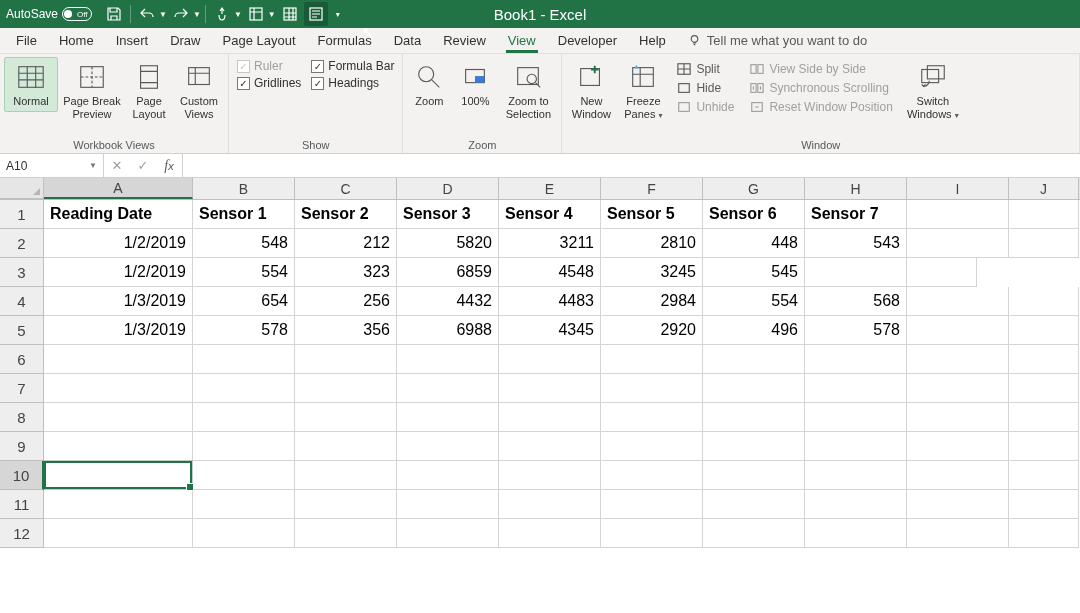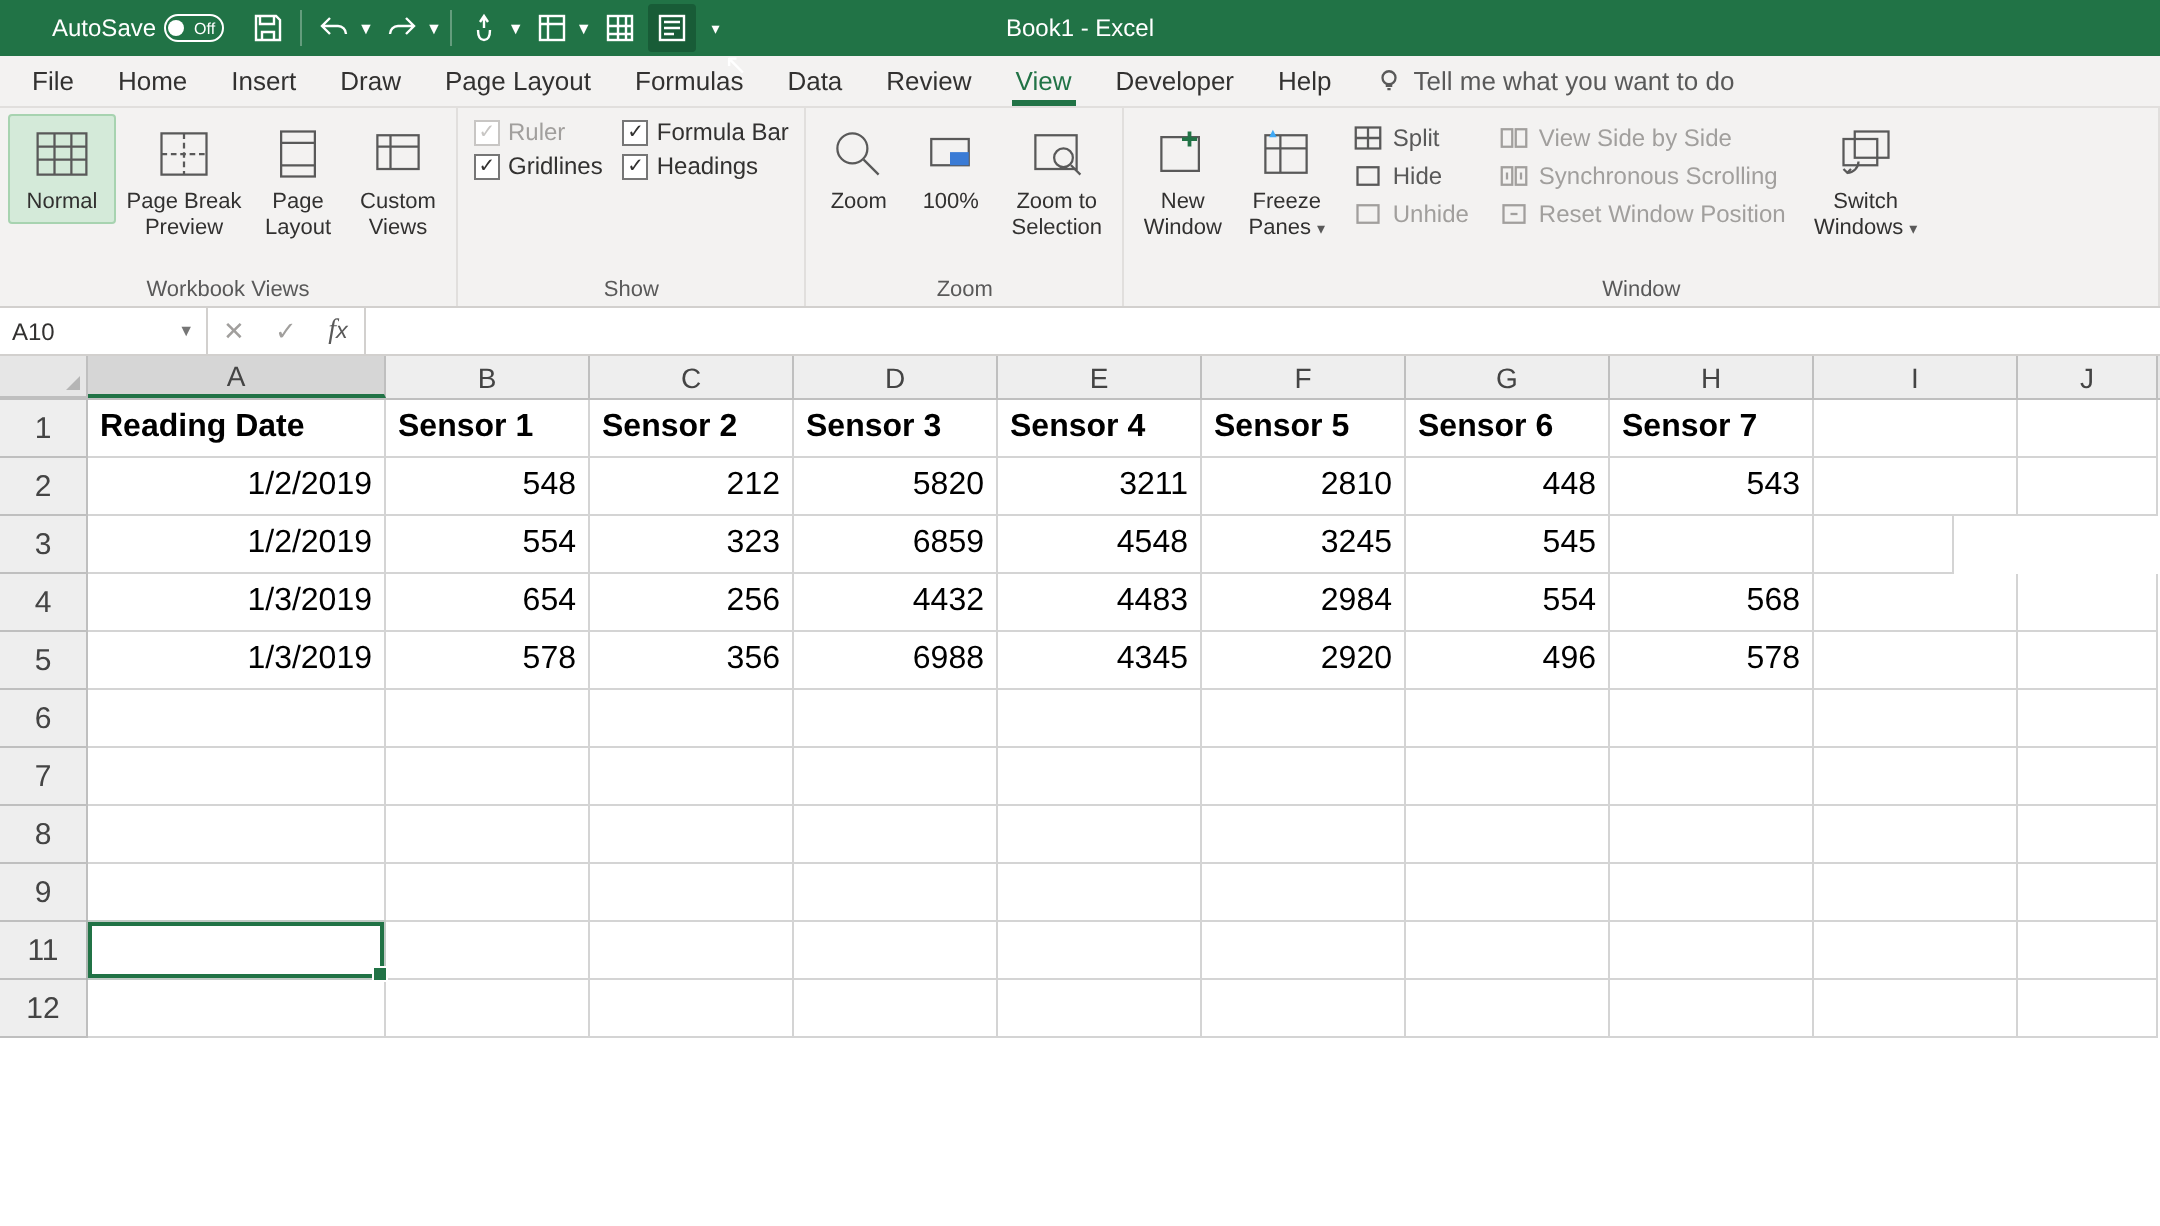--- a/index.html
+++ b/index.html
@@ -1,29 +1,29 @@
 <!DOCTYPE html>
 <html><head>
 <meta charset="utf-8">
 <style>
 * { box-sizing: border-box; margin: 0; padding: 0; font-family: "Segoe UI", Arial, sans-serif; }
 body { background: #fff; width: 1080px; height: 613px; overflow: hidden; font-size: 12px; color: #323130; }
 
 
 .titlebar { background: #217346; height: 28px; display: flex; align-items: center; color: #fff; padding: 0 6px; position: relative; }
-.titlebar .qat { display: flex; align-items: center; gap: 2px; margin-left: 20px; }
+.titlebar .qat { display: flex; align-items: center; gap: 2px; }
 .titlebar .autosave { display: flex; align-items: center; gap: 4px; font-size: 12px; margin-right: 8px; }
 .toggle { width: 30px; height: 14px; border: 1px solid #fff; border-radius: 8px; display: flex; align-items: center; justify-content: flex-start; padding: 0 2px; font-size: 8px; position: relative; }
 .toggle::before { content:""; width: 8px; height: 8px; border-radius: 50%; background:#fff; position:absolute; left:1px;}
 .toggle span { margin-left: 12px; }
 .qat-btn { width: 24px; height: 24px; display: flex; align-items: center; justify-content: center; color:#fff; border-radius: 2px; }
 .qat-btn svg { width: 16px; height: 16px; stroke: #fff; fill: none; stroke-width: 1.2; }
 .qat-sep { width: 1px; height: 18px; background: rgba(255,255,255,0.3); margin: 0 2px; }
 .qat-chev { font-size: 8px; margin-left: -2px; color: #fff; }
-.titlebar .title { position: absolute; left: 50%; transform: translateX(-50%); font-size: 12px; }
+.titlebar .title { position: absolute; left: 50%; transform: translateX(-50%); font-size: 15px; }
 .cursor { position: absolute; top: 24px; left: 362px; color:#fff; font-size: 14px; z-index: 50;}
 
 
 .tabs { background: #f3f2f1; height: 26px; display: flex; align-items: flex-end; padding: 0 6px; border-bottom: 1px solid #e1dfdd; gap: 2px; }
 .tab { padding: 4px 10px 5px; font-size: 13px; color: #323130; cursor: pointer; position: relative; }
 .tab.active { color: #217346; }
 .tab.active::after { content:""; position:absolute; left:8px; right:8px; bottom:0; height:3px; background:#217346; }
 .tellme { display:flex; align-items:center; gap:6px; color:#595959; padding: 4px 10px 5px; font-size:13px;}
 .tellme svg { width:13px; height:13px; stroke:#595959; fill:none; stroke-width:1.4;}
 
@@ -487,20 +487,33 @@
         <div class="cell cC" style="width: 102px;"></div>
         <div class="cell cD" style="width: 102px;"></div>
         <div class="cell cE" style="width: 102px;"></div>
         <div class="cell cF" style="width: 102px;"></div>
         <div class="cell cG" style="width: 102px;"></div>
         <div class="cell cH" style="width: 102px;"></div>
         <div class="cell cI" style="width: 102px;"></div>
         <div class="cell cJ" style="width: 70px;"></div>
       </div>
       <div class="row">
+        <div class="rowhead sel">10</div>
+        <div class="cell cA" style="width: 149px;"></div>
+        <div class="cell cB" style="width: 102px;"></div>
+        <div class="cell cC" style="width: 102px;"></div>
+        <div class="cell cD" style="width: 102px;"></div>
+        <div class="cell cE" style="width: 102px;"></div>
+        <div class="cell cF" style="width: 102px;"></div>
+        <div class="cell cG" style="width: 102px;"></div>
+        <div class="cell cH" style="width: 102px;"></div>
+        <div class="cell cI" style="width: 102px;"></div>
+        <div class="cell cJ" style="width: 70px;"></div>
+      </div>
+      <div class="row">
         <div class="rowhead">11</div>
         <div class="cell cA" style="width: 149px;"></div>
         <div class="cell cB" style="width: 102px;"></div>
         <div class="cell cC" style="width: 102px;"></div>
         <div class="cell cD" style="width: 102px;"></div>
         <div class="cell cE" style="width: 102px;"></div>
         <div class="cell cF" style="width: 102px;"></div>
         <div class="cell cG" style="width: 102px;"></div>
         <div class="cell cH" style="width: 102px;"></div>
         <div class="cell cI" style="width: 102px;"></div>

